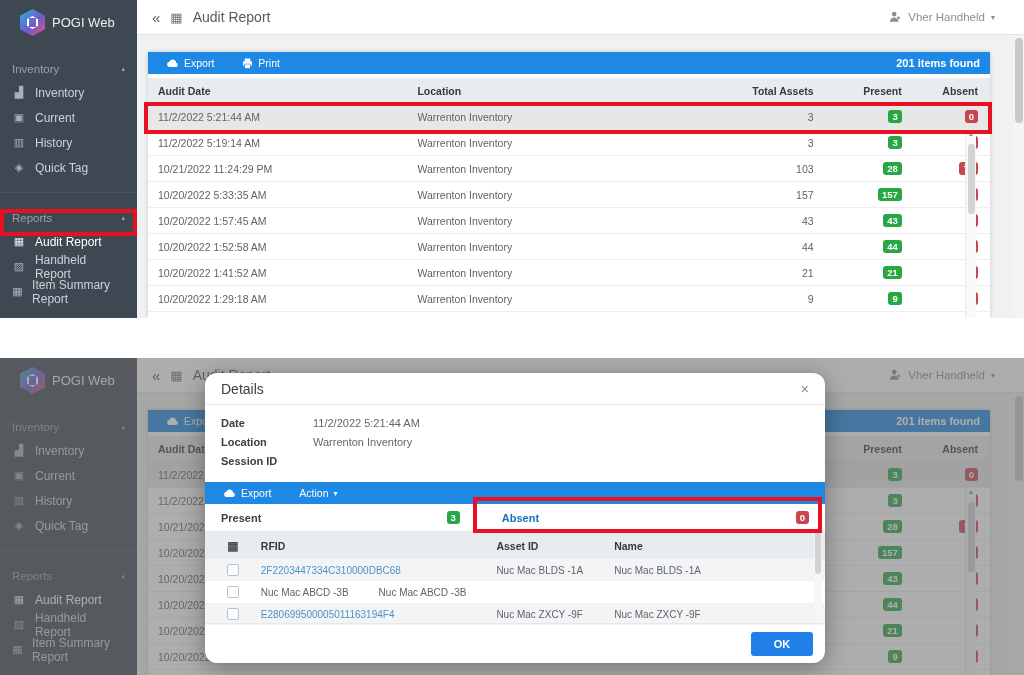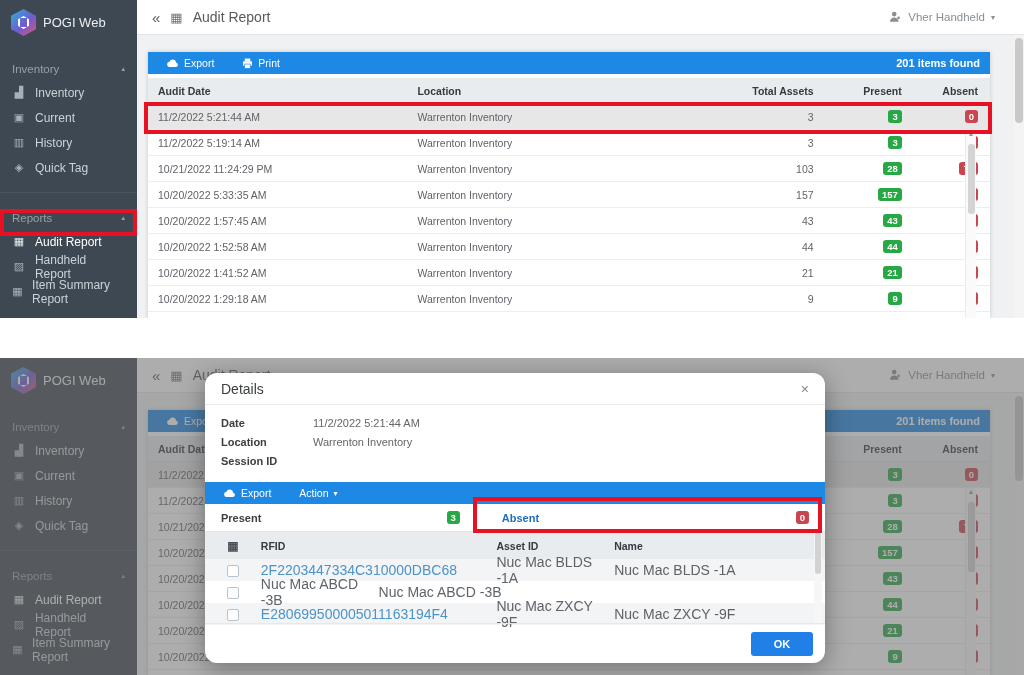--- a/index.html
+++ b/index.html
@@ -10,21 +10,21 @@
   body{background:#fff;}
   .canvas{position:relative;width:1024px;height:675px;background:#fff;overflow:hidden;}
   .shot{position:absolute;left:0;width:1024px;overflow:hidden;background:#fff;}
   #shot1{top:0;height:318px;}
   #shot2{top:358px;height:317px;}
   .screen-host{position:absolute;inset:0;}
   .screen{position:absolute;left:0;top:0;width:1024px;height:318px;background:#f0f1f2;}
 
   
   .sidebar{position:absolute;left:0;top:0;width:137px;height:100%;background:var(--sidebar-bg);color:#c8ced3;z-index:1;}
-  .brand{display:flex;align-items:center;gap:7px;padding:9px 11px 8px;}
+  .brand{display:flex;align-items:center;gap:7px;padding:9px 20px 8px;}
   .logo{width:25px;height:27px;background:linear-gradient(135deg,#2bb3d8 0%,#6f5bd0 55%,#e0566f 100%);
     clip-path:polygon(50% 0,100% 25%,100% 75%,50% 100%,0 75%,0 25%);display:flex;align-items:center;justify-content:center;}
   .logo-inner{width:11px;height:13px;border:2px solid #fff;clip-path:polygon(50% 0,100% 25%,100% 75%,50% 100%,0 75%,0 25%);}
   .brand-text{font-size:13px;color:#eceef0;}
   .nav-section-header{display:flex;justify-content:space-between;align-items:center;padding:5px 12px;color:#97a1a9;font-size:11.5px;margin-top:14px;}
   .chev{font-size:7px;color:#97a1a9;}
   .nav-item{display:flex;gap:9px;padding:5px 12px;font-size:12px;color:#ccd2d7;align-items:center;height:25px;}
   .nav-item .glyph{width:14px;font-size:11px;color:#a7b0b8;text-align:center;}
   .nav-item.active{color:#fff;}
   .nav-item.active .glyph{color:#e3e7ea;}
@@ -80,21 +80,21 @@
   .field-label{width:92px;font-weight:bold;font-size:11px;color:#3c4043;}
   .field-value{font-size:11px;color:#666;}
   .modal-bluebar{height:22px;background:var(--accent);display:flex;align-items:center;color:#fff;font-size:10.5px;margin-top:2px;}
   .modal-bluebar .bar-btn{display:flex;gap:5px;align-items:center;padding:0 14px;height:100%;cursor:pointer;}
   .modal-bluebar .bar-btn:first-child{padding-left:19px;}
   .summary-bar{display:flex;height:28px;border-bottom:1px solid #e6e6e6;font-size:11px;align-items:center;}
   .sum-present{width:44%;display:flex;justify-content:space-between;align-items:center;padding:0 18px 0 16px;font-weight:bold;color:#3c4043;}
   .sum-absent{width:56%;display:flex;justify-content:space-between;align-items:center;padding:0 16px 0 24px;font-weight:bold;}
   .absent-link{color:#1b6ec2;cursor:pointer;}
   .mtable-head{height:27px;background:#e9ecef;display:flex;align-items:center;font-weight:bold;font-size:10.5px;color:#343a40;}
-  .mrow{height:22px;display:flex;align-items:center;font-size:14px;color:#5f6368;}
+  .mrow{height:22px;display:flex;align-items:center;font-size:10px;color:#5f6368;}
   .mrow.striped{background:#f3f4f6;}
   .mc-check{width:9%;text-align:center;}
   .mc-rfid{width:38%;}
   .mc-asset{width:19%;}
   .mc-name{width:34%;}
   .grid-glyph{font-size:12px;color:#495057;}
   .checkbox{display:inline-block;width:12px;height:12px;border:1px solid #b7c4ce;border-radius:2px;background:#fdfdfd;vertical-align:middle;}
   .rfid-link{color:#4c93c8;cursor:pointer;}
   .modal-scroll{position:absolute;right:3px;top:157px;width:8px;height:95px;background:#f6f6f6;border-radius:4px;}
   .modal-scroll .thumb{position:absolute;left:1px;top:2px;width:6px;height:42px;background:#d2d2d2;border-radius:3px;}

